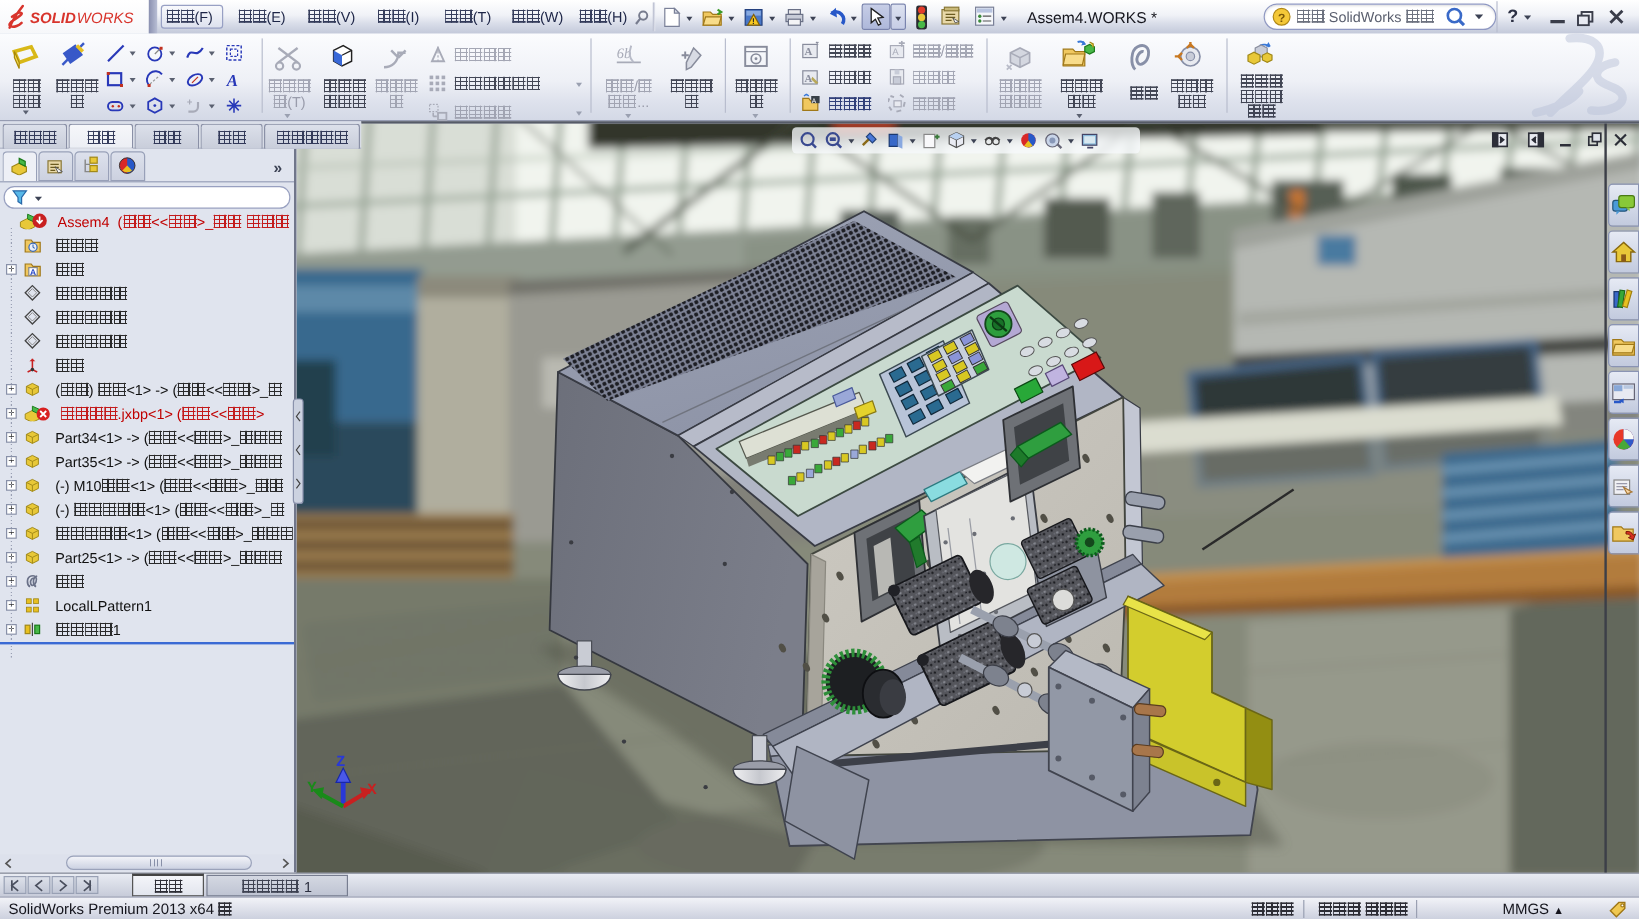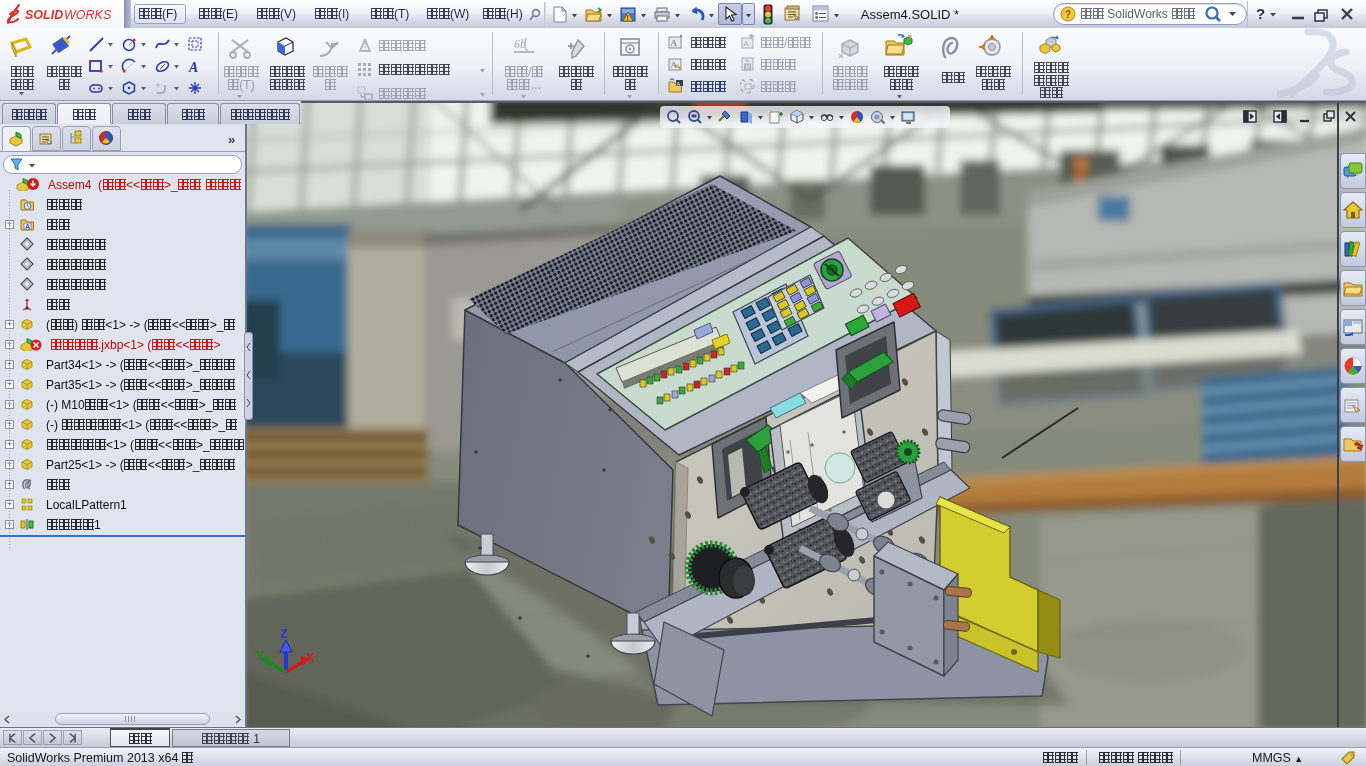--- a/index.html
+++ b/index.html
@@ -92,21 +92,21 @@
     <svg class="ab" style="left:812px;top:5px" width="18" height="18">
       <rect x="1" y="1" width="15" height="15" fill="#f4f6fa" stroke="#7a8098"></rect>
       <rect x="2" y="2" width="13" height="3.5" fill="#b8c4e0"></rect>
       <circle cx="4.5" cy="8.5" r="1.4" fill="#3a8a3a"></circle>
       <circle cx="4.5" cy="12.5" r="1.4" fill="#3a8a3a"></circle>
       <path d="M7 8.5 h7 M7 12.5 h7" stroke="#555" stroke-width="1"></path>
     </svg>
     <svg class="ab" style="left:833px;top:13px" width="7" height="5">
       <path d="M1 1 L6 1 L3.5 4.5 Z" fill="#3c4254"></path>
     </svg>
-    <div class="ab" style="left:800px;top:7px;width:220px;text-align:center;font-size:13px;color:#15151d">Assem4.SOLID *</div>
+    <div class="ab" style="left:800px;top:7px;width:220px;text-align:center;font-size:13px;color:#15151d">Assem4.WORKS *</div>
     <div class="ab" style="left:1053px;top:3px;width:194px;height:22px;border:1px solid #8f98c2;border-radius:12px;background:#fff;box-shadow:inset 0 1px 2px #00000022"></div>
     <svg class="ab" style="left:1060px;top:6px" width="16" height="16">
       <circle cx="8" cy="8" r="7" fill="#f4c838" stroke="#b08818"></circle>
       <text x="5" y="12" font-size="10" font-weight="bold" fill="#7a5808">?</text>
     </svg>
     <div class="ab" style="left:1080px;top:7px;color:#5a5f6e;font-size:12px"><i class="c" style="width:11px;height:11px"></i><i class="c" style="width:11px;height:11px"></i> SolidWorks <i class="c" style="width:11px;height:11px"></i><i class="c" style="width:11px;height:11px"></i></div>
     <svg class="ab" style="left:1204px;top:5px" width="20" height="18">
       <circle cx="8" cy="8" r="5.5" fill="none" stroke="#3a6ac8" stroke-width="2.2"></circle>
       <path d="M12 12 L16 16" stroke="#3a6ac8" stroke-width="2.6"></path>
     </svg>

